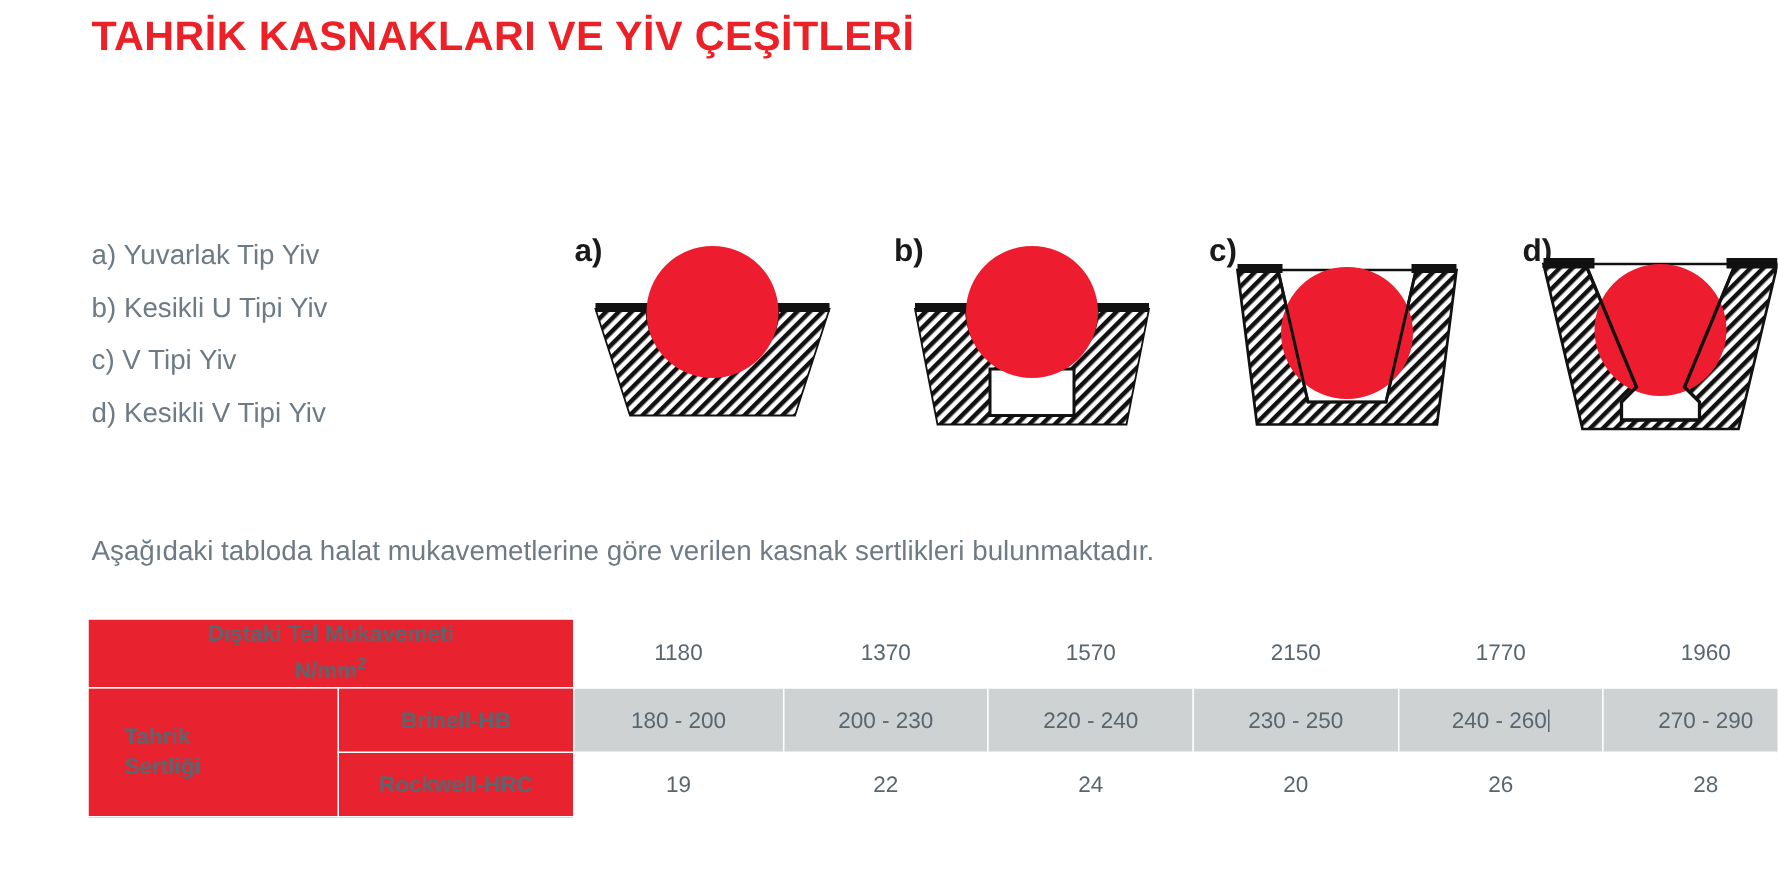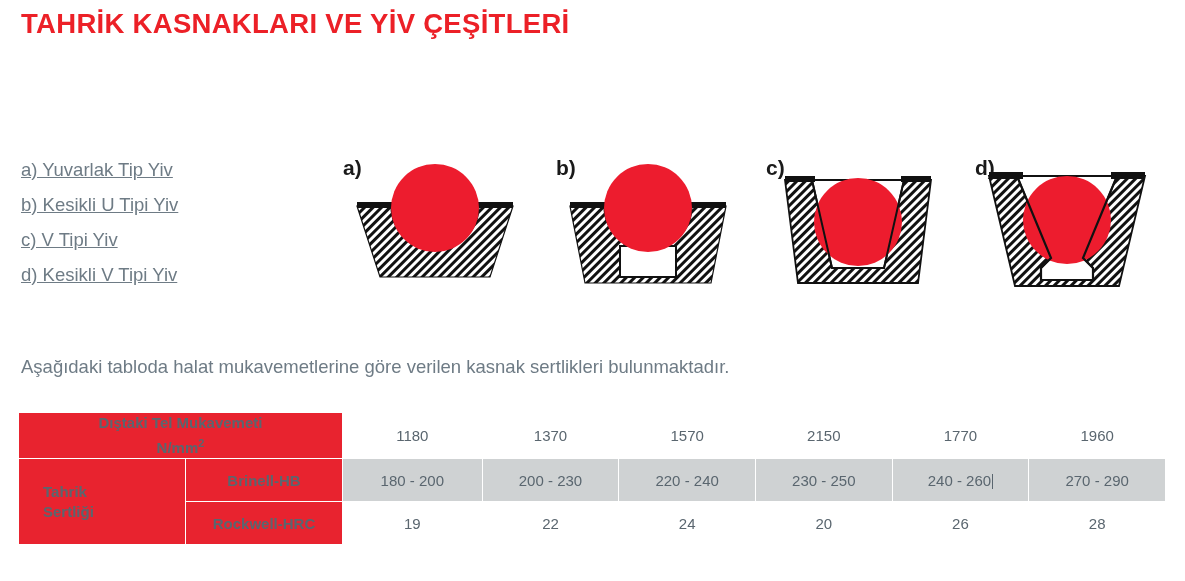--- a/index.html
+++ b/index.html
@@ -7,21 +7,21 @@
   body {
     width: 1185px;
     height: 581px;
     background: #ffffff;
     font-family: "Liberation Sans", "DejaVu Sans", sans-serif;
     color: #6e7b85;
     overflow: hidden;
     position: relative;
   }
 
-  .page { position: relative; width: 989px; height: 581px; }
+  .page { position: relative; width: 989px; height: 581px; margin-left: 40px; }
 
   
   .title {
     position: absolute;
     left: 21px; top: 8px;
     font-size: 27.5px;
     font-weight: bold;
     letter-spacing: 0.3px;
     color: #ec2027;
     white-space: nowrap;
@@ -34,21 +34,20 @@
     font-size: 18.5px;
     line-height: 27px;
     color: #6e7b85;
   }
 
   
   .legend {
     position: absolute;
     left: 21px; top: 152px;
     width: 300px;
-    text-decoration: underline;
   }
   .legend-item {
     font-size: 18.5px;
     line-height: 35px;
     color: #6e7b85;
     white-space: nowrap;
   }
 
   
   .figures {

